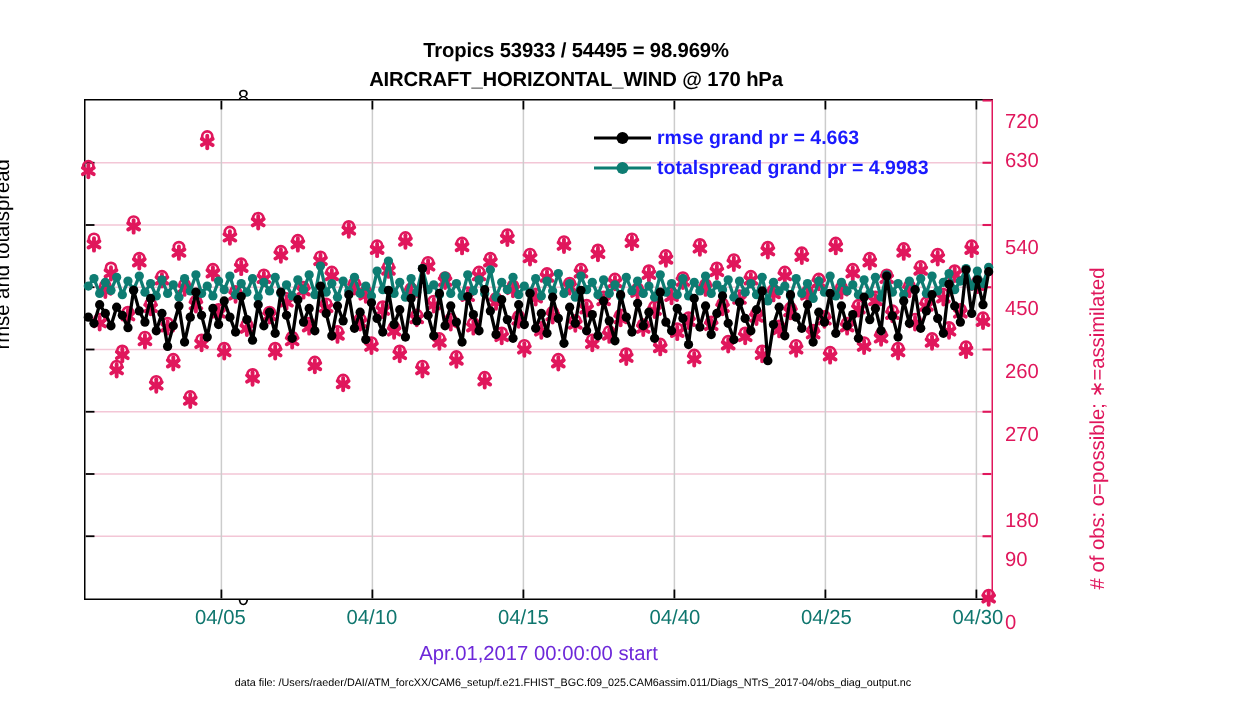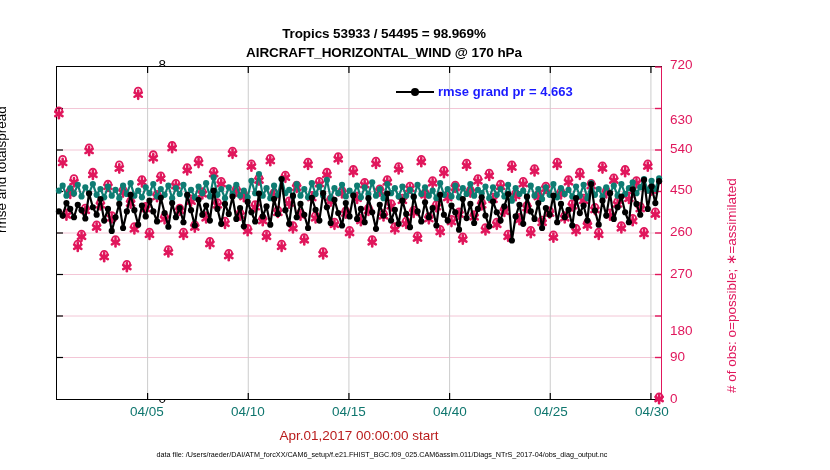--- a/index.html
+++ b/index.html
@@ -76,20 +76,21 @@
   
   .ytick-right {
     position: absolute;
     left: 670px;
     width: 46px;
     text-align: left;
     font-size: 13.5px;
     color: #e0175c;
     transform: translateY(-9px);
     white-space: nowrap;
+    margin-top: 16px;
   }
   .ylabel-right {
     position: absolute;
     left: 723px;
     top: 393px;
     transform: rotate(-90deg);
     transform-origin: left top;
     font-size: 13.5px;
     color: #e0175c;
     white-space: nowrap;
@@ -105,21 +106,21 @@
     font-size: 13.5px;
     color: #0f766e;
     white-space: nowrap;
   }
   .xlabel {
     position: absolute;
     left: 56px; top: 428px;
     width: 606px;
     text-align: center;
     font-size: 13.5px;
-    color: #b91c1c;
+    color: #6d28d9;
     white-space: nowrap;
   }
   .footer {
     position: absolute;
     left: 0; top: 450px;
     width: 764px;
     text-align: center;
     font-size: 7.2px;
     color: #000;
     white-space: nowrap;
@@ -175,21 +176,21 @@
       <div class="ytick-left" style="top: 66px;">8</div>
     </div>
   <div id="ytick-right-holder">
       <div class="ytick-right" style="top: 400px;">0</div>
       <div class="ytick-right" style="top: 358.25px;">90</div>
       <div class="ytick-right" style="top: 332px;">180</div>
       <div class="ytick-right" style="top: 274.75px;">270</div>
       <div class="ytick-right" style="top: 233px;">260</div>
       <div class="ytick-right" style="top: 191.25px;">450</div>
       <div class="ytick-right" style="top: 149.5px;">540</div>
-      <div class="ytick-right" style="top: 121px;">630</div>
+      <div class="ytick-right" style="top: 92px;">630</div>
       <div class="ytick-right" style="top: 66px;">720</div>
     </div>
   <div id="xtick-holder">
       <div class="xtick" style="left: 146.9px;">04/05</div>
       <div class="xtick" style="left: 247.9px;">04/10</div>
       <div class="xtick" style="left: 348.9px;">04/15</div>
       <div class="xtick" style="left: 449.9px;">04/40</div>
       <div class="xtick" style="left: 550.9px;">04/25</div>
       <div class="xtick" style="left: 651.9px;">04/30</div>
     </div>
@@ -1527,17 +1528,24 @@
   <div class="xlabel">Apr.01,2017 00:00:00 start</div>
 
   <div class="legend">
     <div class="legend-row">
       <span class="legend-sample">
         <i id="lg-line-0" style="background: rgb(0, 0, 0);"></i>
           <b id="lg-dot-0" style="background: rgb(0, 0, 0);"></b>
       </span>
       <span class="legend-text">rmse grand pr = 4.663</span>
     </div>
+    <div class="legend-row">
+      <span class="legend-sample">
+        <i id="lg-line-1" style="background: rgb(14, 124, 114);"></i>
+          <b id="lg-dot-1" style="background: rgb(14, 124, 114);"></b>
+      </span>
+      <span class="legend-text">totalspread grand pr = 4.9983</span>
+    </div>
   </div>
 
   <div class="footer">data file: /Users/raeder/DAI/ATM_forcXX/CAM6_setup/f.e21.FHIST_BGC.f09_025.CAM6assim.011/Diags_NTrS_2017-04/obs_diag_output.nc</div>
 
 </div>
 
 </body></html>

